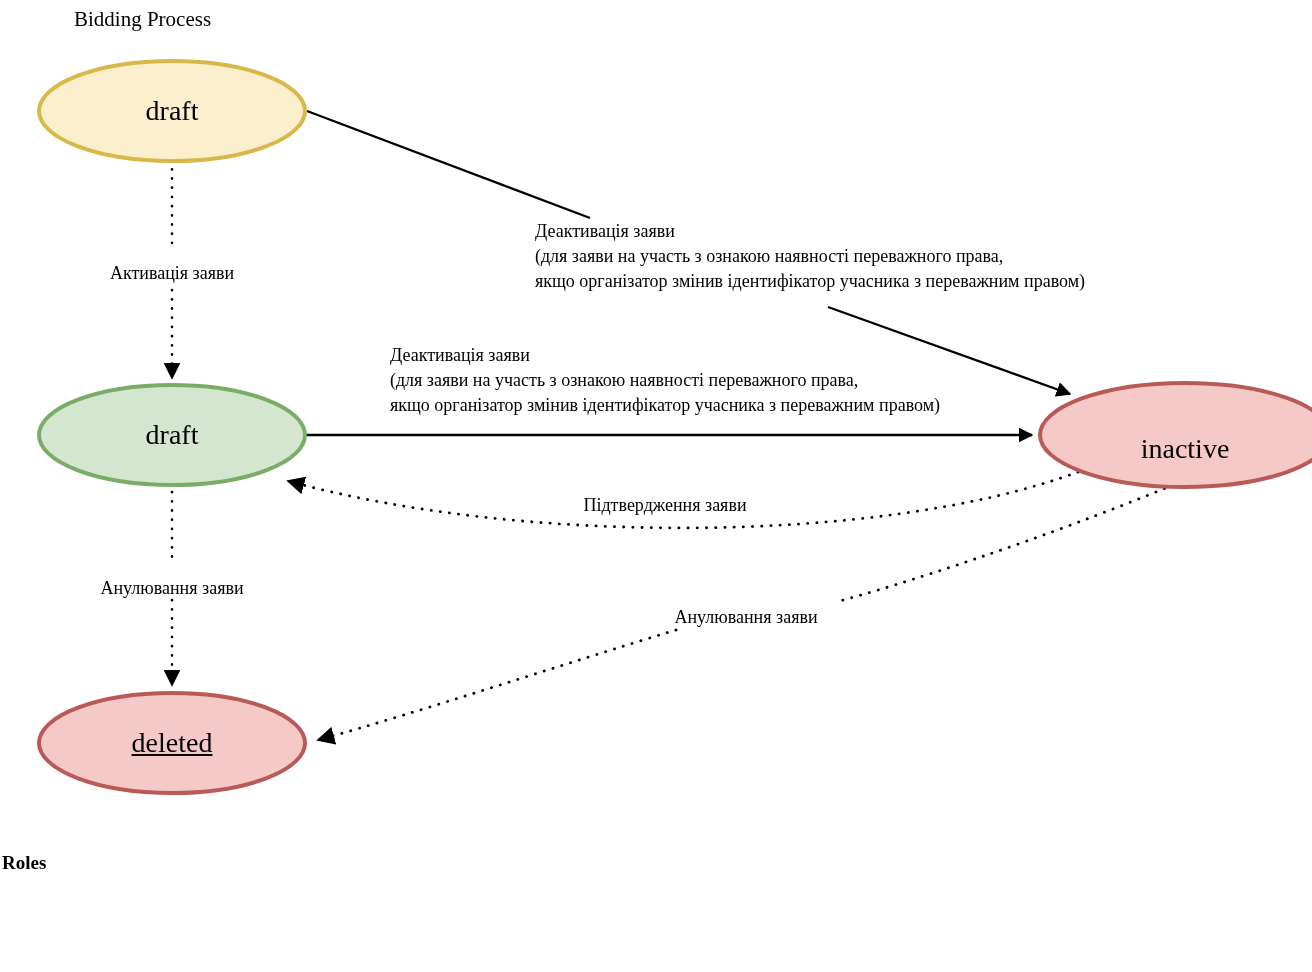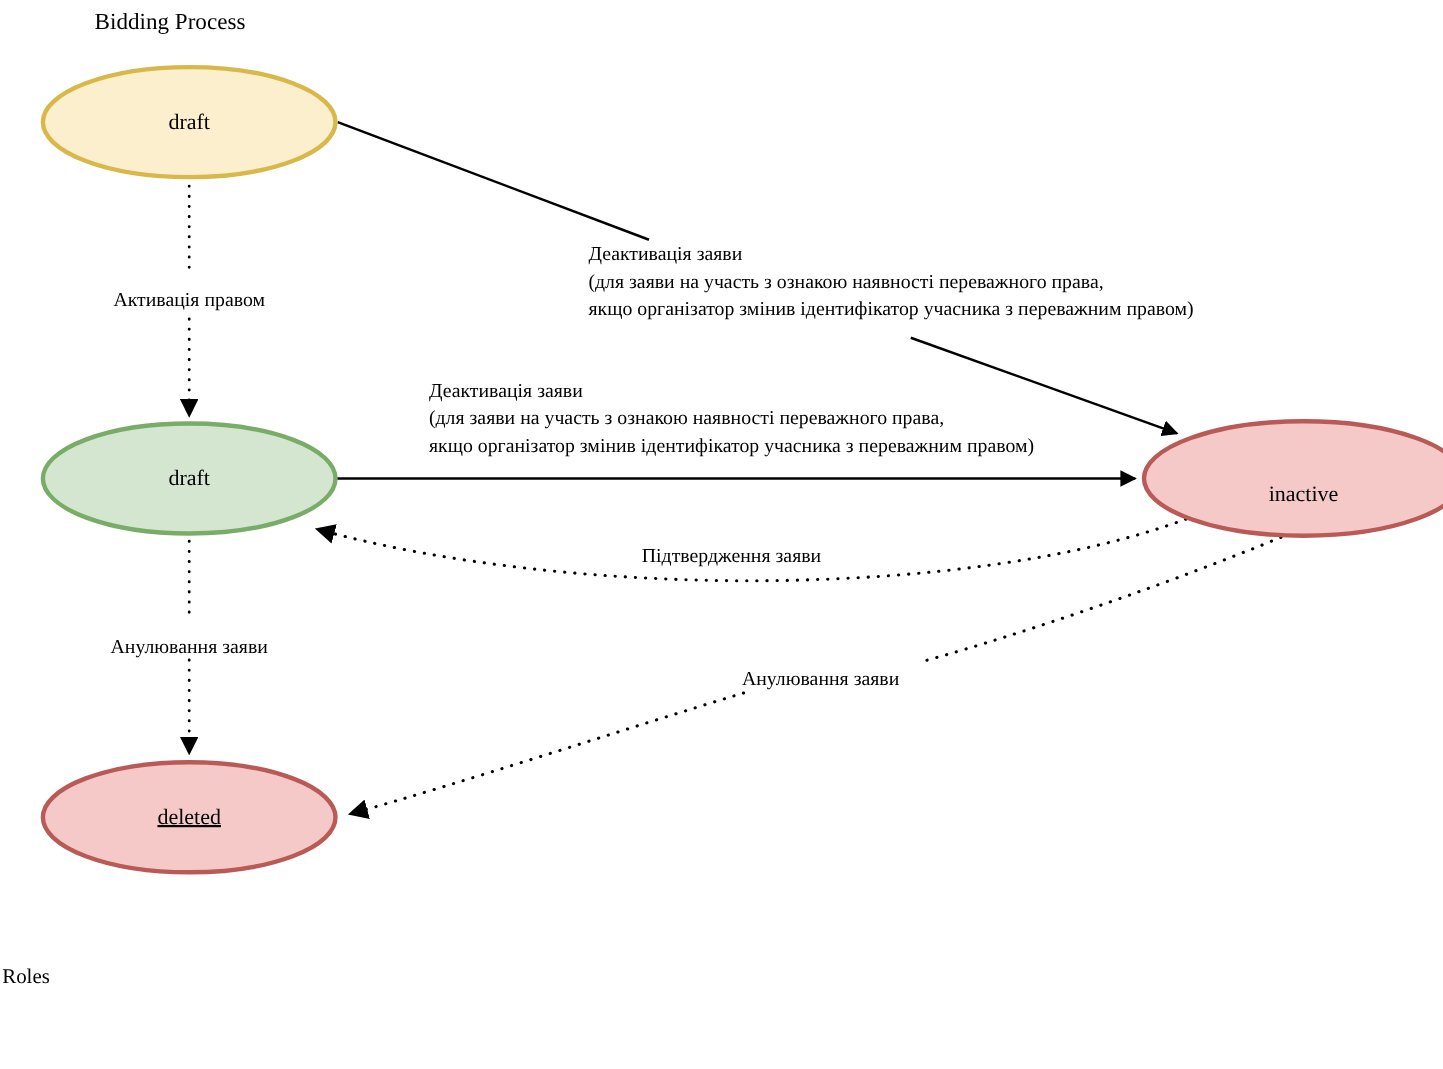--- a/index.html
+++ b/index.html
@@ -17,29 +17,29 @@
   }
   #diagram-canvas {
     position: absolute;
     top: 0;
     left: 0;
     width: 1312px;
     height: 972px;
   }
   .diagram-title {
     position: absolute;
-    left: 86px;
+    left: 74px;
     top: 6px;
     font-size: 21px;
     line-height: 26px;
     white-space: nowrap;
   }
   .node-label {
     position: absolute;
-    font-size: 20px;
+    font-size: 28px;
     line-height: 22px;
     text-align: center;
     white-space: nowrap;
     transform: translate(-50%, -50%);
     pointer-events: none;
   }
   .edge-label {
     position: absolute;
     font-size: 18px;
     line-height: 25px;
@@ -48,22 +48,21 @@
     transform: translate(-50%, -50%);
   }
   .legend {
     position: absolute;
     left: 2px;
     top: 850px;
     font-size: 19px;
     line-height: 25px;
   }
   .legend-title {
-    font-weight: normal;
-    margin-top: 26px;
+    font-weight: bold;
   }
   .legend-row {
     display: block;
     white-space: pre;
   }
   .legend-key {
     display: inline-block;
     width: 148px;
   }
   .legend-val {
@@ -126,21 +125,21 @@
 
   <div class="node-label" style="left:172px; top:111px;">draft</div>
   <div class="node-label" style="left:172px; top:435px;">draft</div>
   <div class="node-label" style="left:1185px; top:449px;">inactive</div>
   <div class="node-label" style="left:172px; top:743px;text-decoration:underline;">deleted</div>
 
   <div class="edge-label" style="left:810px; top:256px;">Деактивація заяви
 (для заяви на участь з ознакою наявності переважного права,
 якщо організатор змінив ідентифікатор учасника з переважним правом)</div>
 
-  <div class="edge-label" style="left:172px; top:273px;">Активація правом</div>
+  <div class="edge-label" style="left:172px; top:273px;">Активація заяви</div>
 
   <div class="edge-label" style="left:665px; top:380px;">Деактивація заяви
 (для заяви на участь з ознакою наявності переважного права,
 якщо організатор змінив ідентифікатор учасника з переважним правом)</div>
 
   <div class="edge-label" style="left:665px; top:505px;">Підтвердження заяви</div>
 
   <div class="edge-label" style="left:172px; top:588px;">Анулювання заяви</div>
 
   <div class="edge-label" style="left:746px; top:617px;">Анулювання заяви</div>

